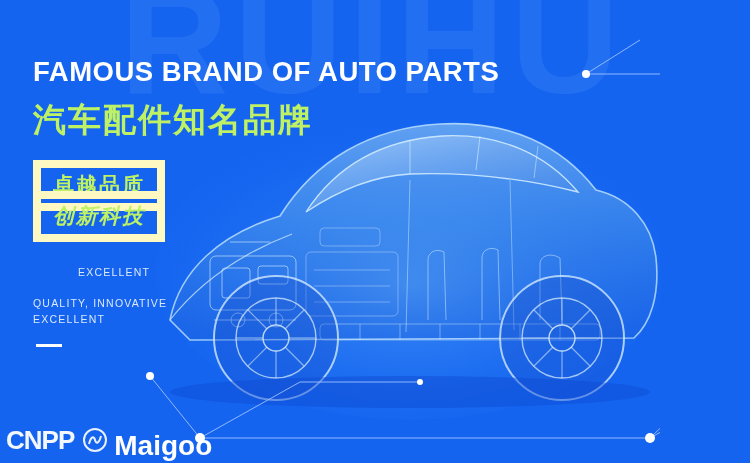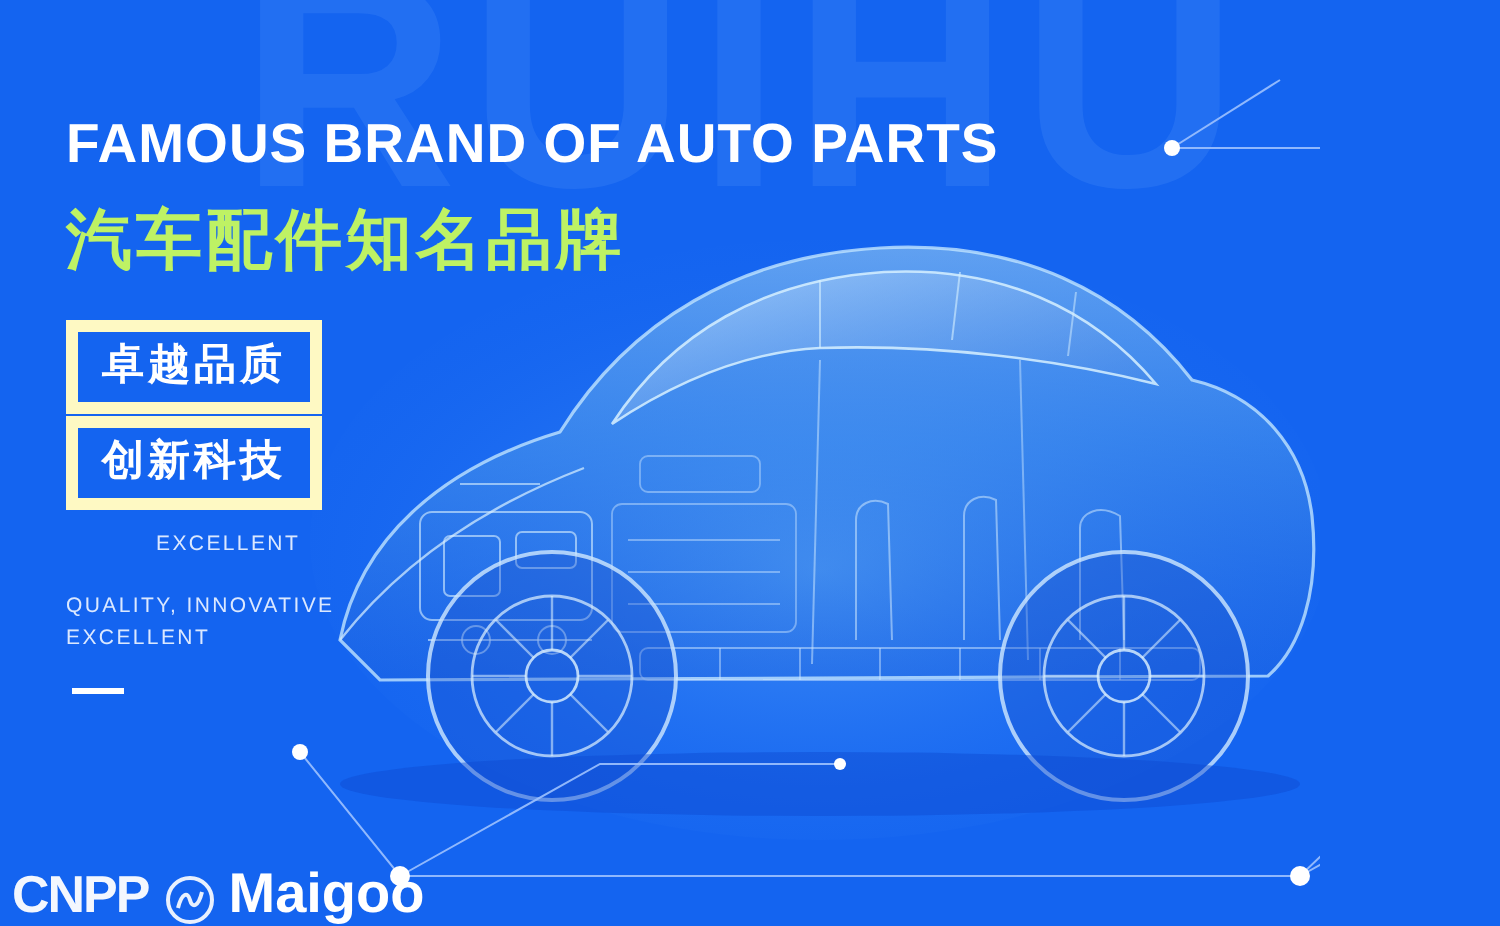--- a/index.html
+++ b/index.html
@@ -70,31 +70,31 @@
     font-size: 33px;
     font-weight: bold;
     color: #bef264;
     letter-spacing: 2px;
     white-space: nowrap;
   }
   .tag {
     position: absolute;
     left: 33px;
     box-sizing: border-box;
-    border: 6px solid #fef9c3;
-    color: #ffffff;
+    border: 8px solid #fef9c3;
+    color: #bef264;
     font-size: 21px;
     font-weight: bold;
     letter-spacing: 2px;
     padding: 6px 12px 8px 12px;
     white-space: nowrap;
     line-height: 1;
   }
   .tag-1 { top: 160px; }
-  .tag-2 { top: 208px; }
+  .tag-2 { top: 191px; font-style: italic; }
   .sub-en {
     position: absolute;
     left: 33px;
     color: #dbe8ff;
     font-size: 10.5px;
     letter-spacing: 1.2px;
     line-height: 1;
     white-space: nowrap;
   }
   .sub-en-1 { top: 267px; padding-left: 45px; }
@@ -109,21 +109,21 @@
     background: #ffffff;
   }
   
   .logo-bar {
     position: absolute;
     left: 0;
     bottom: 0;
     width: 750px;
     height: 46px;
     display: flex;
-    align-items: flex-end;
+    align-items: center;
     padding-left: 6px;
     box-sizing: border-box;
   }
   .logo-cnpp {
     font-size: 26px;
     font-weight: bold;
     color: #ffffff;
     letter-spacing: -1px;
     opacity: .95;
   }

